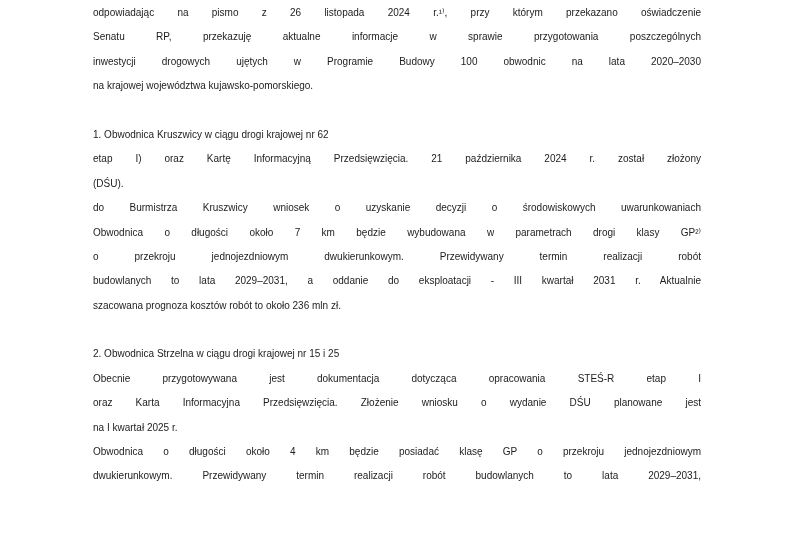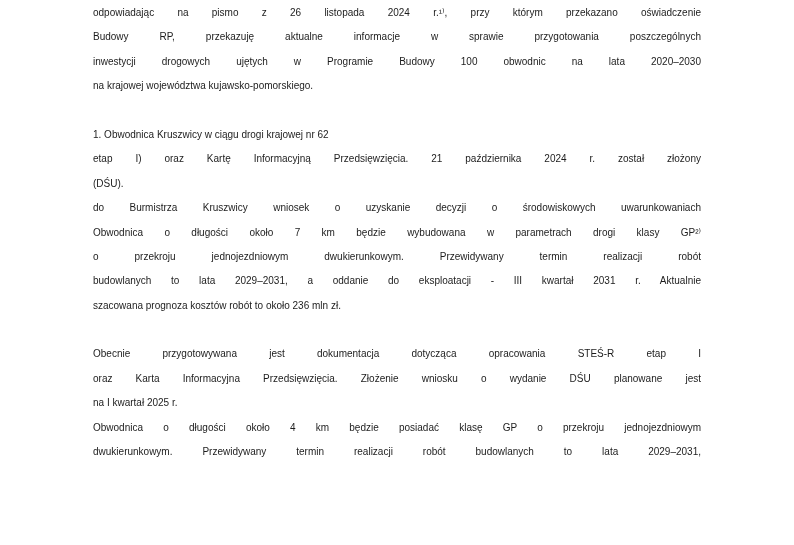--- a/index.html
+++ b/index.html
@@ -28,36 +28,37 @@
   .j { text-align-last: justify; }      
   .h { font-weight: normal; }             
   .spacer { height: 24.4px; }           
 </style>
 </head>
 <body>
 
 <div class="doc">
 
   <div class="line j">odpowiadając na pismo z 26 listopada 2024 r.¹⁾, przy którym przekazano oświadczenie</div>
-  <div class="line j">Budowy RP, przekazuję aktualne informacje w sprawie przygotowania poszczególnych</div>
+  <div class="line j">Senatu RP, przekazuję aktualne informacje w sprawie przygotowania poszczególnych</div>
   <div class="line j">inwestycji drogowych ujętych w Programie Budowy 100 obwodnic na lata 2020–2030</div>
   <div class="line">na krajowej województwa kujawsko-pomorskiego.</div>
 
   <div class="spacer"></div>
 
   <div class="line h">1. Obwodnica Kruszwicy w ciągu drogi krajowej nr 62</div>
   <div class="line j">etap I) oraz Kartę Informacyjną Przedsięwzięcia. 21 października 2024 r. został złożony</div>
   <div class="line">(DŚU).</div>
   <div class="line j">do Burmistrza Kruszwicy wniosek o uzyskanie decyzji o środowiskowych uwarunkowaniach</div>
   <div class="line j">Obwodnica o długości około 7 km będzie wybudowana w parametrach drogi klasy GP²⁾</div>
   <div class="line j">o przekroju jednojezdniowym dwukierunkowym. Przewidywany termin realizacji robót</div>
   <div class="line j">budowlanych to lata 2029–2031, a oddanie do eksploatacji - III  kwartał 2031 r. Aktualnie</div>
   <div class="line">szacowana prognoza kosztów robót to około  236  mln zł.</div>
 
   <div class="spacer"></div>
 
+  <div class="line h">2. Obwodnica Strzelna w ciągu drogi krajowej nr 15 i 25</div>
   <div class="line j">Obecnie przygotowywana jest dokumentacja dotycząca opracowania STEŚ-R etap I</div>
   <div class="line j">oraz Karta Informacyjna Przedsięwzięcia. Złożenie wniosku o wydanie DŚU planowane jest</div>
   <div class="line">na I kwartał 2025 r.</div>
   <div class="line j">Obwodnica o długości około 4 km będzie posiadać  klasę GP o przekroju jednojezdniowym</div>
   <div class="line j">dwukierunkowym. Przewidywany termin realizacji robót budowlanych to lata 2029–2031,</div>
 
 </div>
 
 </body></html>

